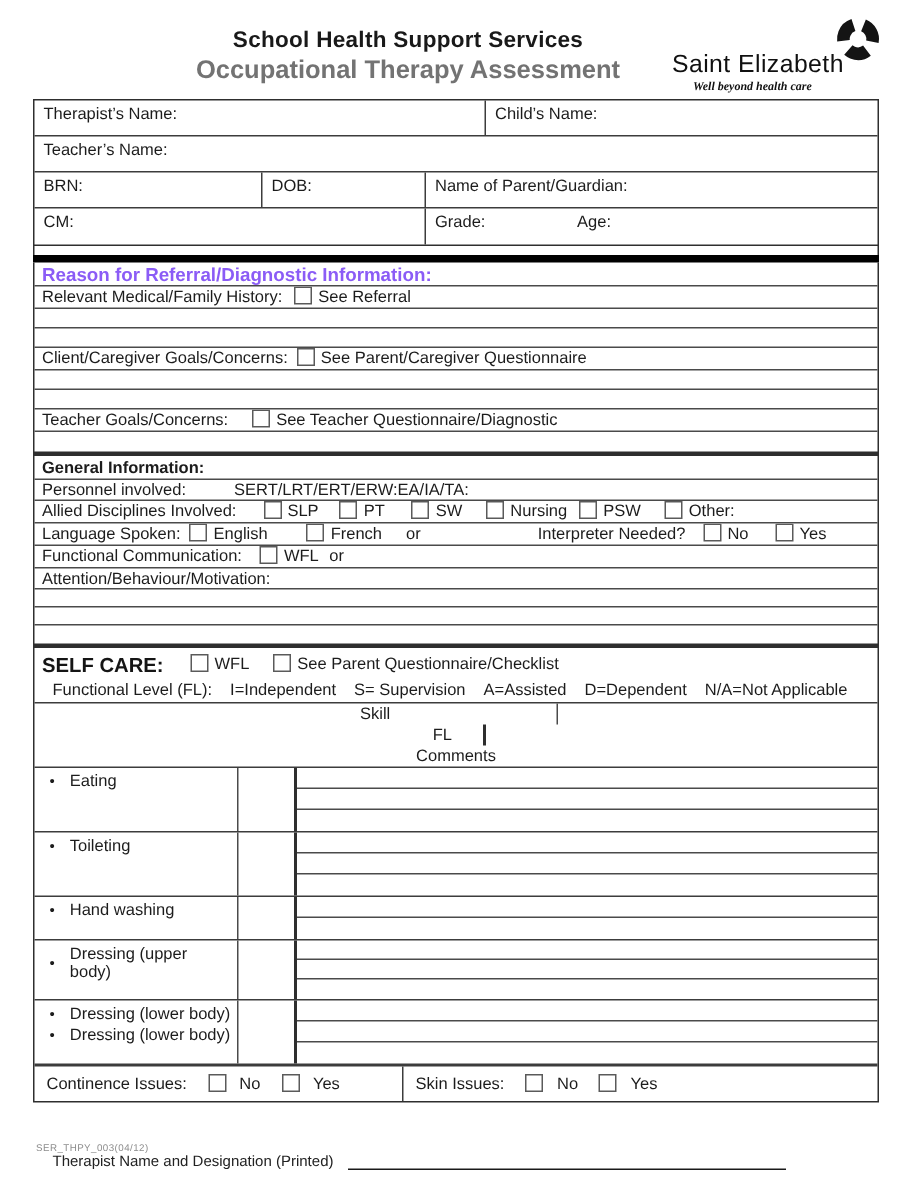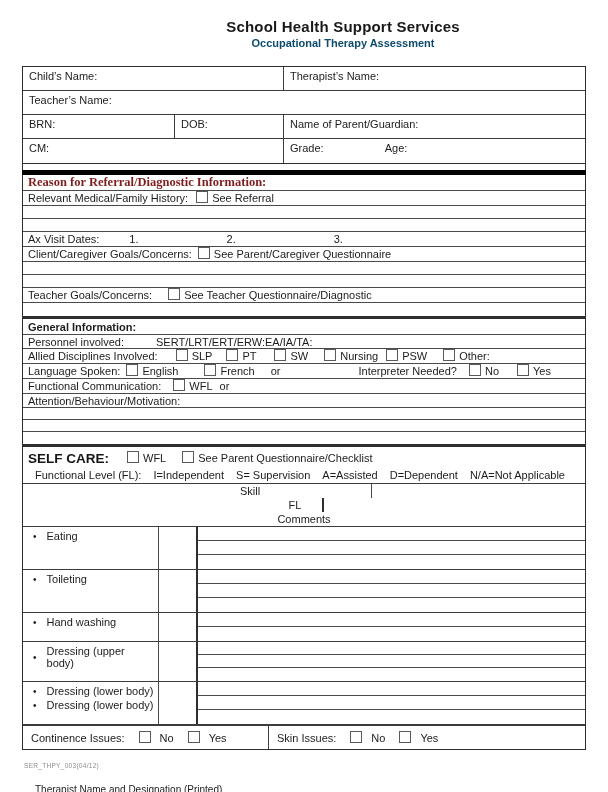--- a/index.html
+++ b/index.html
@@ -10,21 +10,21 @@
     color:#1c1c1c; font-size:11px;
     -webkit-font-smoothing:antialiased;
   }
   .page { position:relative; width:608px; height:792px; background:#fff; }
 
   
   .hdr { display:flex; padding:8px 18px 0 18px; height:60px; }
   .hdr-spacer { width:78px; }
   .titles { flex:1; text-align:center; padding-top:10px; }
   .title1 { font-size:15px; font-weight:bold; color:#191919; letter-spacing:0.2px; }
-  .title2 { font-size:11px; font-weight:bold; color:#0c4a6e; margin-top:2px; }
+  .title2 { font-size:17px; font-weight:bold; color:#737373; margin-top:2px; }
   .brand { position:relative; width:142px; height:58px; }
   .brand-icon { position:absolute; top:2px; right:2px; }
   .brand-name { position:absolute; left:0; top:26px; font-size:16.5px; color:#101010; letter-spacing:0.3px; white-space:nowrap; }
   .brand-tag { position:absolute; left:14px; top:45px; font-family:"Liberation Serif", serif; font-style:italic; font-weight:bold; font-size:8px; color:#101010; white-space:nowrap; }
 
   
   .cb { display:inline-block; width:12px; height:12px; border:1px solid #5a5a5a; background:#fff; vertical-align:middle; margin:0 4px 2px 0; flex:none; }
   .main { margin:6px 0 0 22px; width:564px; }
 
   
@@ -43,21 +43,21 @@
 
   
   .section { border-left:1px solid #2e2e2e; border-right:1px solid #2e2e2e; border-bottom:1px solid #2e2e2e; }
   .sec-top { border-top:2px solid #2e2e2e; }
   .frow { display:flex; align-items:center; padding:0 5px; border-bottom:1px solid #4a4a4a; min-height:14px; }
   .frow:last-child { border-bottom:none; }
   .rh16 { min-height:16px; }
   .rh15 { min-height:15px; }
   .rh13 { min-height:13px; }
   .rh12 { min-height:12px; }
-  .serif-head { font-family:Liberation Serif, serif; font-weight:bold; font-size:12.5px; color:#7f1d1d; }
+  .serif-head { font-family:Liberation Sans, sans-serif; font-weight:bold; font-size:12.5px; color:#8b5cf6; }
   .lbl { white-space:nowrap; }
 
   
   .sc-head { display:flex; align-items:center; min-height:22px; padding:0 5px; border-bottom:none; }
   .sc-title { font-size:13.5px; font-weight:bold; color:#151515; margin-right:18px; }
   .legend { display:flex; align-items:center; min-height:14px; padding:0 5px 2px 12px; }
   .legend span { margin-right:12px; white-space:nowrap; }
   .sc-table { border-top:1px solid #3c3c3c; }
   .sc-thead, .skill-block { display:flex; border-bottom:1px solid #3c3c3c; }
   .sk-col { width:136px; border-right:1px solid #4a4a4a; padding:1px 4px; }
@@ -89,28 +89,35 @@
 <body>
 
 <div class="page">
 
   <div class="hdr">
     <div class="hdr-spacer"></div>
     <div class="titles">
       <div class="title1">School Health Support Services</div>
       <div class="title2">Occupational Therapy Assessment</div>
     </div>
+    <div class="brand">
+      <svg class="brand-icon" width="32" height="32" viewBox="0 0 36 36">
+        <circle cx="18" cy="18" r="11" fill="none" stroke="#141414" stroke-width="9.5" stroke-dasharray="15 8" transform="rotate(-68 18 18)"></circle>
+      </svg>
+      <div class="brand-name">Saint Elizabeth</div>
+      <div class="brand-tag">Well beyond health care</div>
+    </div>
   </div>
 
   <div class="main">
 
     <div class="demo">
       <div class="demo-row">
+        <div class="demo-cell grow"><span class="lbl">Therapist’s Name:</span></div>
         <div class="demo-cell w-left"><span class="lbl">Child’s Name:</span></div>
-        <div class="demo-cell grow"><span class="lbl">Therapist’s Name:</span></div>
       </div>
       <div class="demo-row">
         <div class="demo-cell grow"><span class="lbl">Teacher’s Name:</span></div>
       </div>
       <div class="demo-row">
         <div class="demo-cell w-brn"><span class="lbl">BRN:</span></div>
         <div class="demo-cell w-dob"><span class="lbl">DOB:</span></div>
         <div class="demo-cell grow"><span class="lbl">Name of Parent/Guardian:</span></div>
       </div>
       <div class="demo-row">
@@ -128,26 +135,20 @@
       <div class="frow rh16">
         <span class="serif-head">Reason for Referral/Diagnostic Information:</span>
       </div>
       <div class="frow">
         <span class="lbl">Relevant Medical/Family History:</span>
         <span class="cb" style="margin-left:8px"></span>
         <span class="lbl">See Referral</span>
       </div>
       <div class="frow rh13"></div>
       <div class="frow rh13"></div>
-      <div class="frow rh15">
-        <span class="lbl">Ax Visit Dates:</span>
-        <span class="lbl" style="margin-left:30px">1.</span>
-        <span class="lbl" style="margin-left:88px">2.</span>
-        <span class="lbl" style="margin-left:98px">3.</span>
-      </div>
       <div class="frow">
         <span class="lbl">Client/Caregiver Goals/Concerns:</span>
         <span class="cb" style="margin-left:6px"></span>
         <span class="lbl">See Parent/Caregiver Questionnaire</span>
       </div>
       <div class="frow rh13"></div>
       <div class="frow rh13"></div>
       <div class="frow">
         <span class="lbl">Teacher  Goals/Concerns:</span>
         <span class="cb" style="margin-left:16px"></span>

